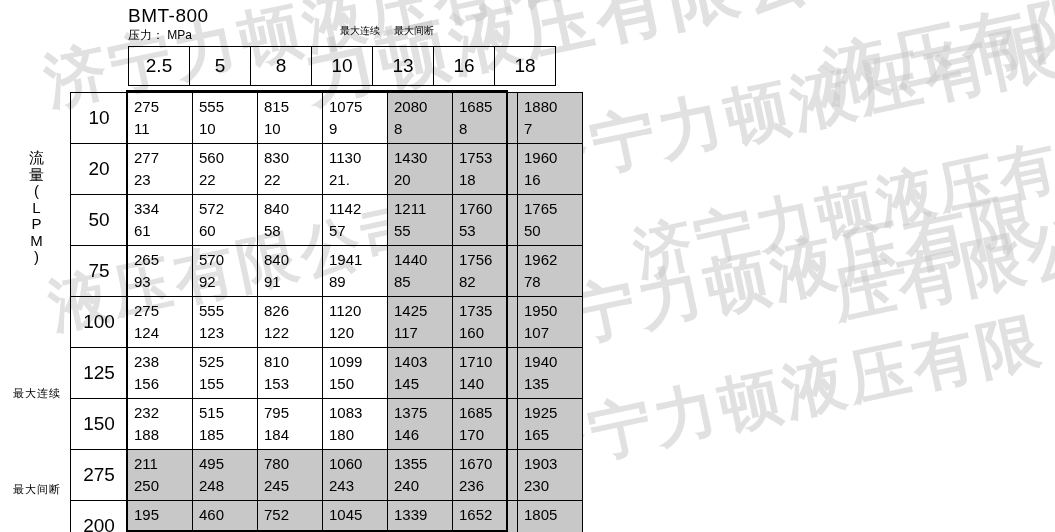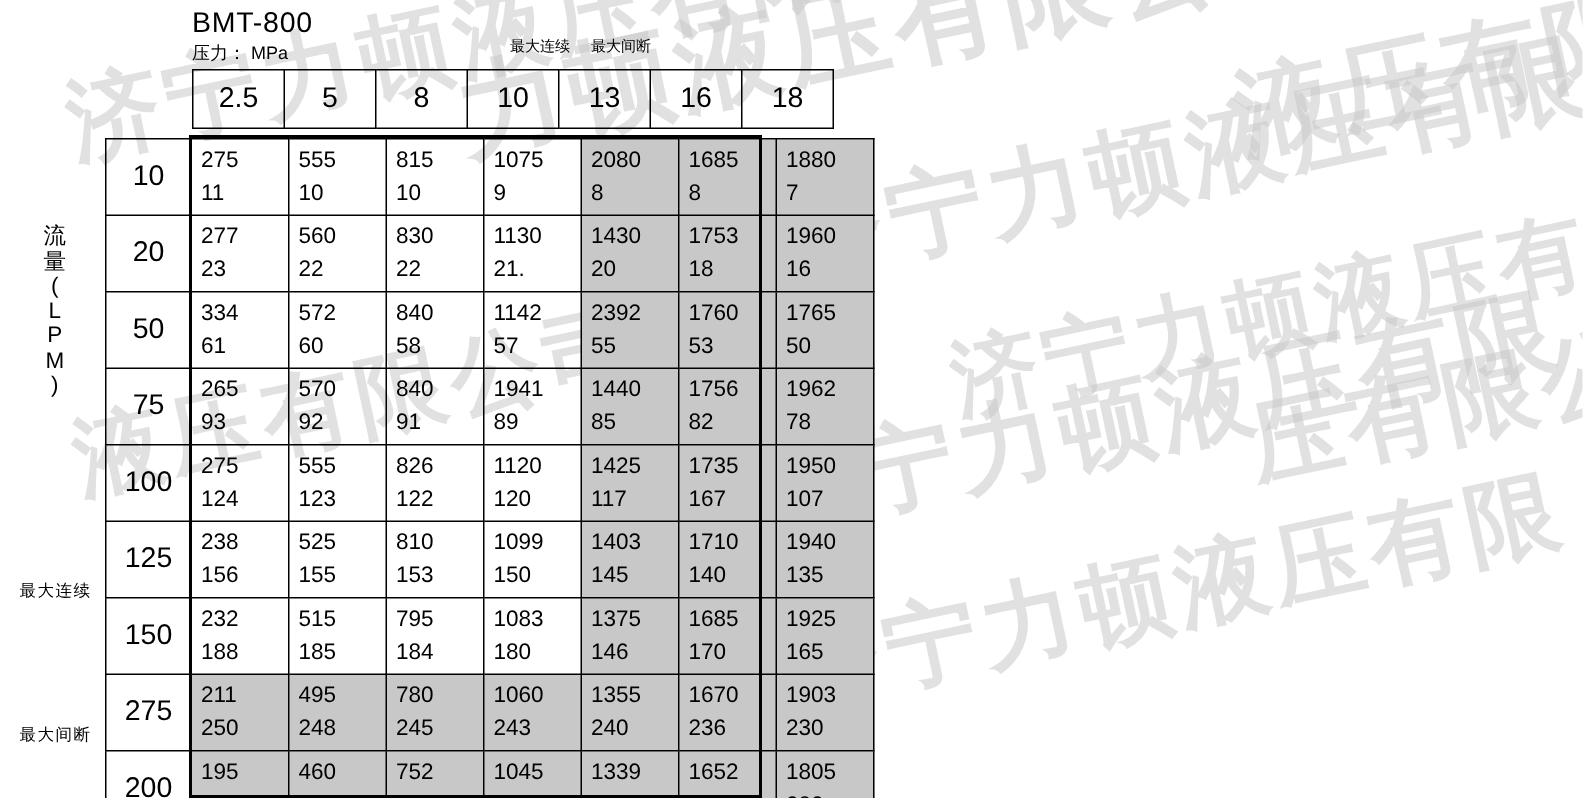--- a/index.html
+++ b/index.html
@@ -290,21 +290,21 @@
           </td>
       <td class="data-cell">
             <span class="v1">840</span>
             <span class="v2">58</span>
           </td>
       <td class="data-cell">
             <span class="v1">1142</span>
             <span class="v2">57</span>
           </td>
       <td class="data-cell shaded">
-            <span class="v1">2392</span>
+            <span class="v1">1211</span>
             <span class="v2">55</span>
           </td>
       <td class="data-cell shaded">
             <span class="v1">1760</span>
             <span class="v2">53</span>
           </td>
       <td class="data-cell shaded">
             <span class="v1">1765</span>
             <span class="v2">50</span>
           </td>
@@ -359,21 +359,21 @@
       <td class="data-cell">
             <span class="v1">1120</span>
             <span class="v2">120</span>
           </td>
       <td class="data-cell shaded">
             <span class="v1">1425</span>
             <span class="v2">117</span>
           </td>
       <td class="data-cell shaded">
             <span class="v1">1735</span>
-            <span class="v2">167</span>
+            <span class="v2">160</span>
           </td>
       <td class="data-cell shaded">
             <span class="v1">1950</span>
             <span class="v2">107</span>
           </td>
     </tr>
 
     <tr>
       <td class="flow-cell">125</td>
       <td class="data-cell">

